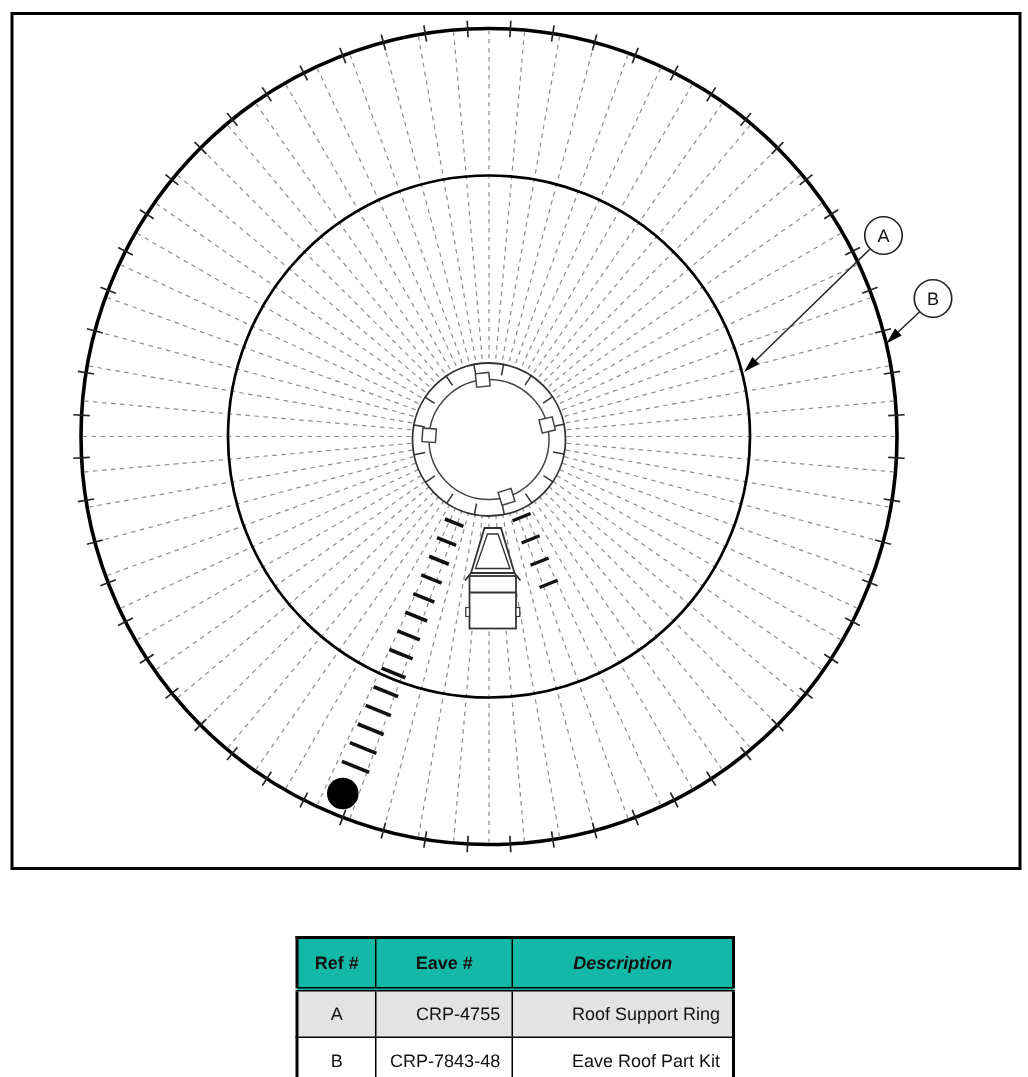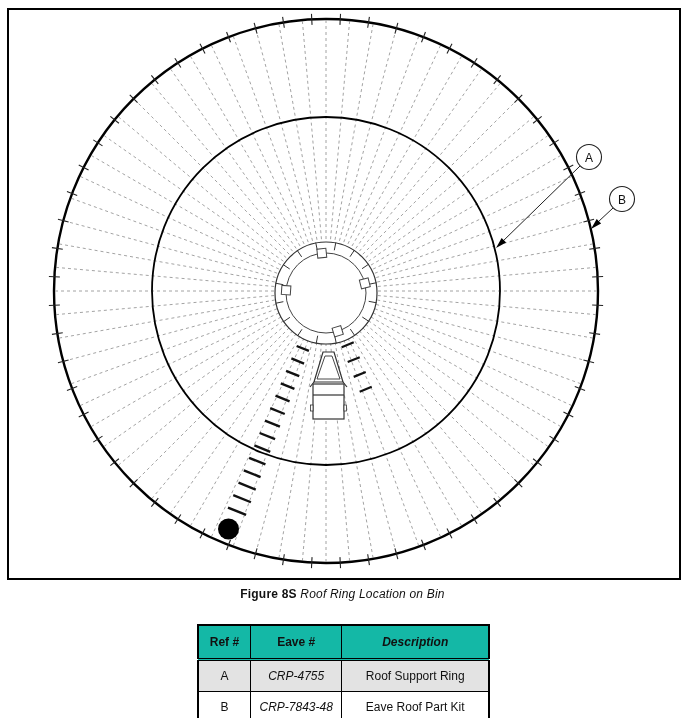--- a/index.html
+++ b/index.html
@@ -58,22 +58,22 @@
     border-bottom: 3px double #000;
     background: #14b8a6;
     padding: 4px 4px;
   }
   table.parts td {
     border: 1px solid #000;
     height: 26px;
     padding: 2px 8px;
   }
   table.parts td.ref { text-align: center; width: 44px; padding: 2px 2px; }
-  table.parts td.part { text-align: center; width: 84px; font-style: italic; }
-  table.parts td.desc { text-align: center; width: 145px; }
+  table.parts td.part { text-align: right; width: 84px; }
+  table.parts td.desc { text-align: right; width: 145px; }
   table.parts tr.hl td { background: #e3e3e3; }
   th.col-ref { width: 48px; }
   th.col-part { width: 90px; }
   th.col-desc { width: 151px; font-style: italic; }
   svg text.callout-letter {
     font-family: "Liberation Sans", sans-serif;
     font-size: 12px;
     fill: #111;
   }
 </style>
@@ -298,24 +298,20 @@
 
       <g>
         <line x1="604" y1="198" x2="589" y2="212" stroke="#222" stroke-width="1"></line>
         <polygon points="582,219 587.7,209.0 592.1,213.6" fill="#000"></polygon>
         <circle cx="613" cy="189" r="12.5" fill="#fff" stroke="#222" stroke-width="1.1"></circle>
         <text class="callout-letter" x="613" y="193.5" text-anchor="middle">B</text>
       </g>
     </svg>
   </div>
 
-  <div class="caption">
-    <span class="cap-label">Figure 8S</span>
-    <span class="cap-title">Roof Ring Location on Bin</span>
-  </div>
 
   <table class="parts">
     <thead>
       <tr>
         <th class="col-ref">Ref #</th>
         <th class="col-part">Eave #</th>
         <th class="col-desc">Description</th>
       </tr>
     </thead>
     <tbody id="parts-body">

